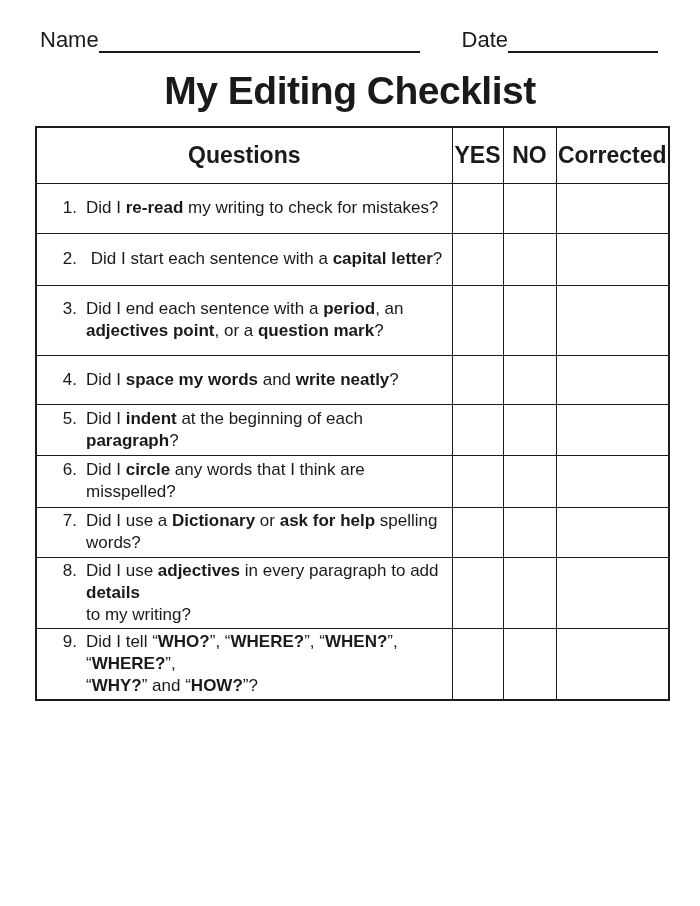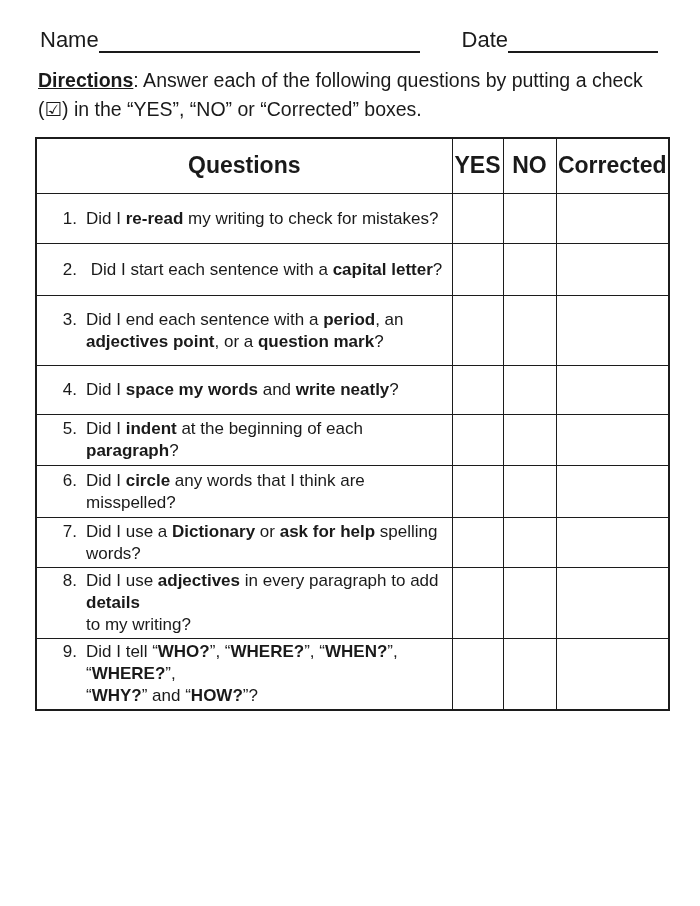--- a/index.html
+++ b/index.html
@@ -91,22 +91,22 @@
 <div class="page">
 
   <div class="topline">
     <span>Name</span>
       <span class="fill-line fill-name"></span>
       <span class="gap"></span>
       <span>Date</span>
       <span class="fill-line fill-date"></span>
   </div>
 
-
-  <div class="directions"><b class="dirlabel">Directions</b><span>: Answer each of the following questions by putting a check (</span><span>☑</span><span>) in the “YES”, “NO” or “Corrected” boxes.</span></div>
+  <div class="title">My Editing Checklist</div>
+
 
   <table class="checklist">
     <colgroup>
       <col style="width:416px">
       <col style="width:51px">
       <col style="width:53px">
       <col style="width:113px">
     </colgroup>
     <thead>
       <tr>

